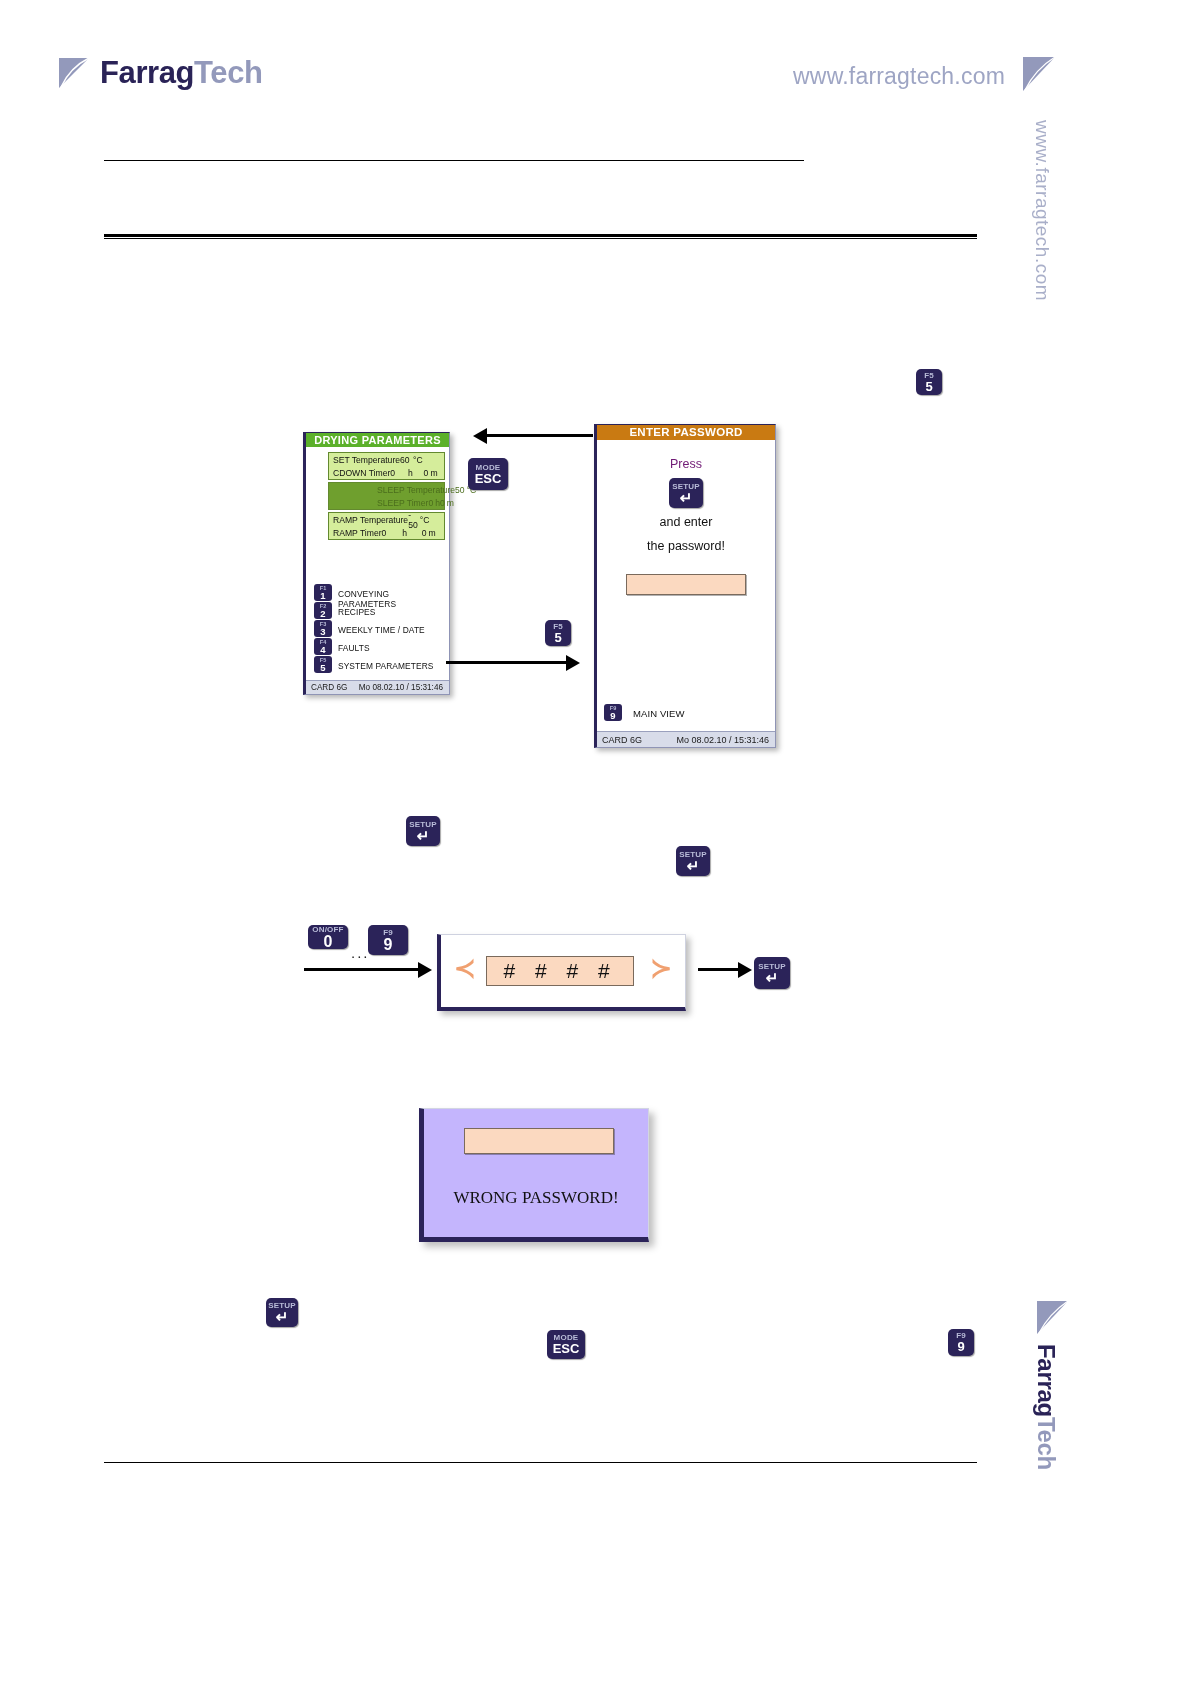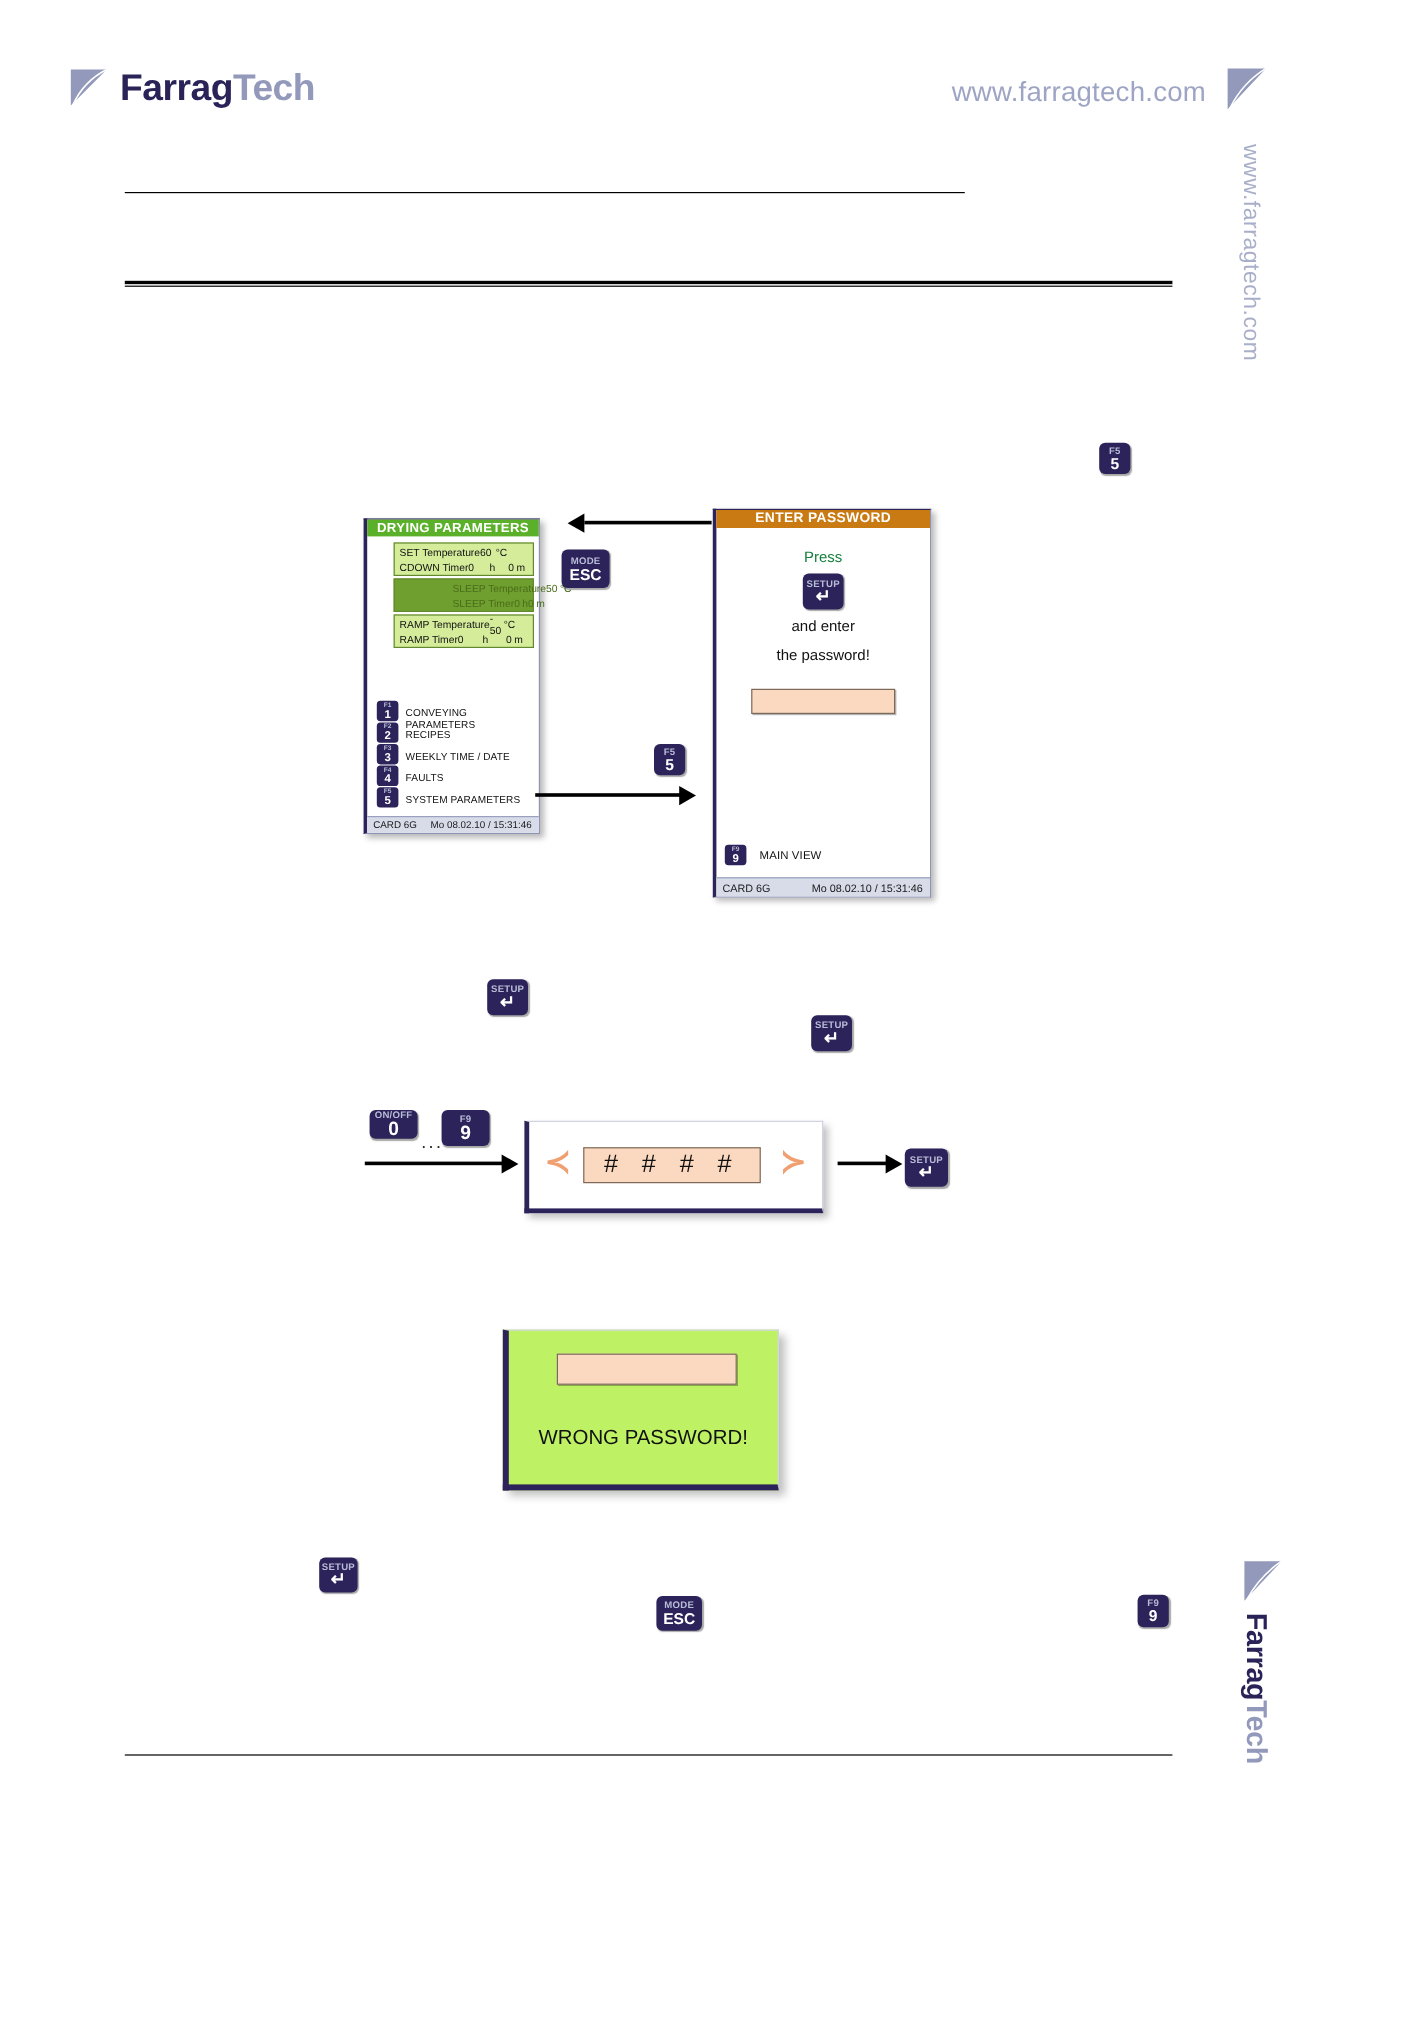--- a/index.html
+++ b/index.html
@@ -133,24 +133,25 @@
   }
   .hashline{
     position:absolute;background:#fbd9c0;border:1px solid #7a6a5c;
     color:#111;font-size:21px;letter-spacing:7px;text-align:center;
     font-family:"Liberation Sans", sans-serif;
   }
   .blink{position:absolute;color:#f0a070;font-size:26px;line-height:26px;font-weight:bold;}
 
   
   .wpbox{
-    position:absolute;background:#bef264;
+    position:absolute;background:#c4b5fd;
     border-left:5px solid #2b2359;border-top:1px solid #d2d5e2;
     border-right:1px solid #d2d5e2;border-bottom:5px solid #2b2359;
     box-shadow:5px 5px 7px rgba(0,0,0,.25);
+    font-family:Liberation Serif, serif;
   }
   .wptext{
     position:absolute;width:100%;text-align:center;
     font-size:17px;color:#111;
   }
   .dots{position:absolute;font-size:15px;color:#222;letter-spacing:2px;}
 </style>
 </head>
 <body>
 
@@ -282,21 +283,21 @@
 
   <div class="statusbar">
     <span class="l">CARD 6G</span>
     <span class="r">Mo 08.02.10 / 15:31:46</span>
   </div>
 </div>
 
 <div class="lcd" style="left:594px;top:424px;width:178px;height:322px;">
   <div class="lcd-title title-orange" style="height:15px;line-height:15px;font-size:11.5px;">ENTER PASSWORD</div>
 
-  <div style="position:absolute;left:0;right:0;top:32px;text-align:center;font-size:12.5px;color:#15803d;">Press</div>
+  <div style="position:absolute;left:0;right:0;top:32px;text-align:center;font-size:12.5px;color:#701a75;">Press</div>
 
   <div class="key setup" style="left:72px;top:53px;">
     <div class="top">SETUP</div>
     <div class="arw">↵</div>
   </div>
 
   <div style="position:absolute;left:0;right:0;top:90px;text-align:center;font-size:12.5px;color:#111;">and enter</div>
   <div style="position:absolute;left:0;right:0;top:114px;text-align:center;font-size:12.5px;color:#111;">the password!</div>
 
   <div class="pwfield" style="left:29px;top:149px;width:118px;height:19px;"></div>

